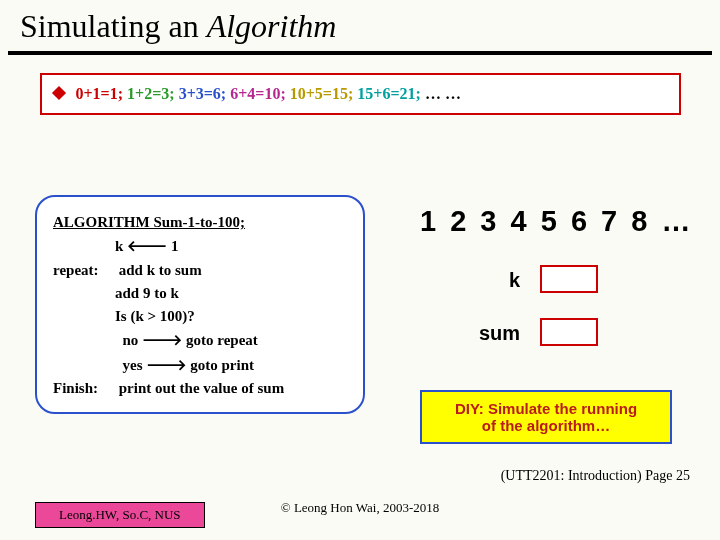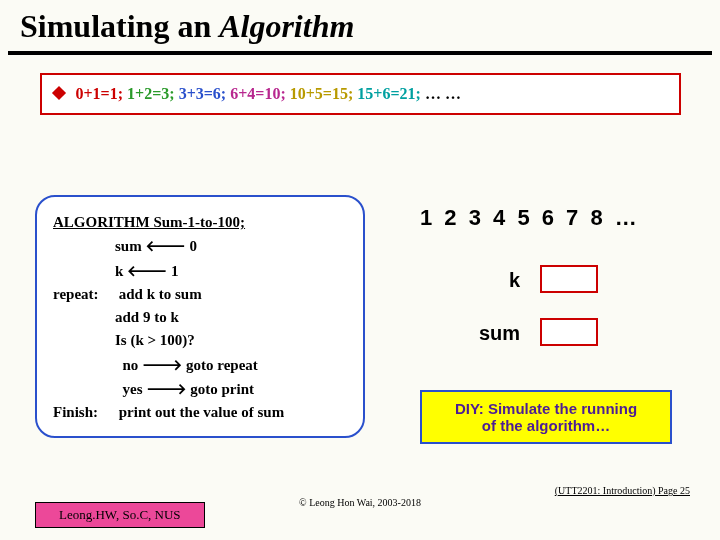--- a/index.html
+++ b/index.html
@@ -6,21 +6,21 @@
   body {
     width: 720px;
     height: 540px;
     background: #fbfbf5;
     font-family: "Times New Roman", Times, serif;
     position: relative;
     overflow: hidden;
   }
   .title {
     font-size: 32px;
-    font-weight: bold;
+    font-weight: normal;
     padding: 8px 20px 6px 20px;
     color: #000;
   }
   .title .algo { font-style: italic; }
   .hr {
     height: 4px;
     background: #000;
     margin: 0 8px 0 8px;
   }
   .calc-box {
@@ -63,21 +63,21 @@
   .algo-box .hdr { text-decoration: underline; }
   .algo-box .row { white-space: pre; }
   .algo-box .lbl { display: inline-block; width: 56px; text-align: left; margin-right: 6px; }
   .algo-box .gap { display: inline-block; width: 62px; }
   .arrow-l, .arrow-r { font-family: Arial, sans-serif; }
 
   .numline {
     position: absolute;
     left: 420px;
     top: 205px;
-    font-size: 22px;
+    font-size: 29px;
     font-weight: bold;
     font-family: Arial, sans-serif;
     letter-spacing: 3px;
   }
   .kv {
     position: absolute;
     left: 460px;
     font-family: Arial, sans-serif;
     font-size: 20px;
     font-weight: bold;
@@ -97,35 +97,34 @@
     left: 420px;
     top: 390px;
     width: 252px;
     border: 2px solid #2a50cc;
     background: #ffff00;
     padding: 8px 6px;
     text-align: center;
     font-family: Arial, sans-serif;
     font-size: 15px;
     font-weight: bold;
-    color: #4c1d95;
+    color: #b91c1c;
   }
   .footer-right {
     position: absolute;
     right: 30px;
-    bottom: 44px;
-    font-size: 10px;
-    text-decoration: underline;
+    bottom: 56px;
+    font-size: 14px;
   }
   .footer-center {
     position: absolute;
     left: 50%;
-    bottom: 32px;
+    bottom: 24px;
     transform: translateX(-50%);
-    font-size: 10px;
+    font-size: 13px;
   }
   .footer-left-box {
     position: absolute;
     left: 35px;
     bottom: 12px;
     border: 1.5px solid #000;
     background: #ec4899;
     padding: 4px 23px;
     font-size: 13px;
   }
@@ -144,21 +143,20 @@
   <span class="eq2">1+2=3;</span>
   <span class="eq3">3+3=6;</span>
   <span class="eq4">6+4=10;</span>
   <span class="eq5">10+5=15;</span>
   <span class="eq6">15+6=21;</span>
   <span> … …</span>
 </div>
 
 <div class="algo-box">
   <div class="hdr">ALGORITHM Sum-1-to-100;</div>
-  <div class="row"><span class="gap"></span><span>sum </span><span class="arrow-l">🡐</span><span> 0</span></div>
   <div class="row"><span class="gap"></span><span>k </span><span class="arrow-l">🡐</span><span> 1</span></div>
   <div class="row"><span class="lbl">repeat:</span> <span>add k to sum</span></div>
   <div class="row"><span class="gap"></span><span>add 9 to k</span></div>
   <div class="row"><span class="gap"></span><span>Is (k &gt; 100)?</span></div>
   <div class="row"><span class="gap"></span>  <span>no </span><span class="arrow-r">🡒</span><span> goto repeat</span></div>
   <div class="row"><span class="gap"></span>  <span>yes </span><span class="arrow-r">🡒</span><span> goto print</span></div>
   <div class="row"><span class="lbl">Finish:</span> <span>print out the value of sum</span></div>
 </div>
 
 <div class="numline">1  2  3  4  5  6  7  8 …</div>

